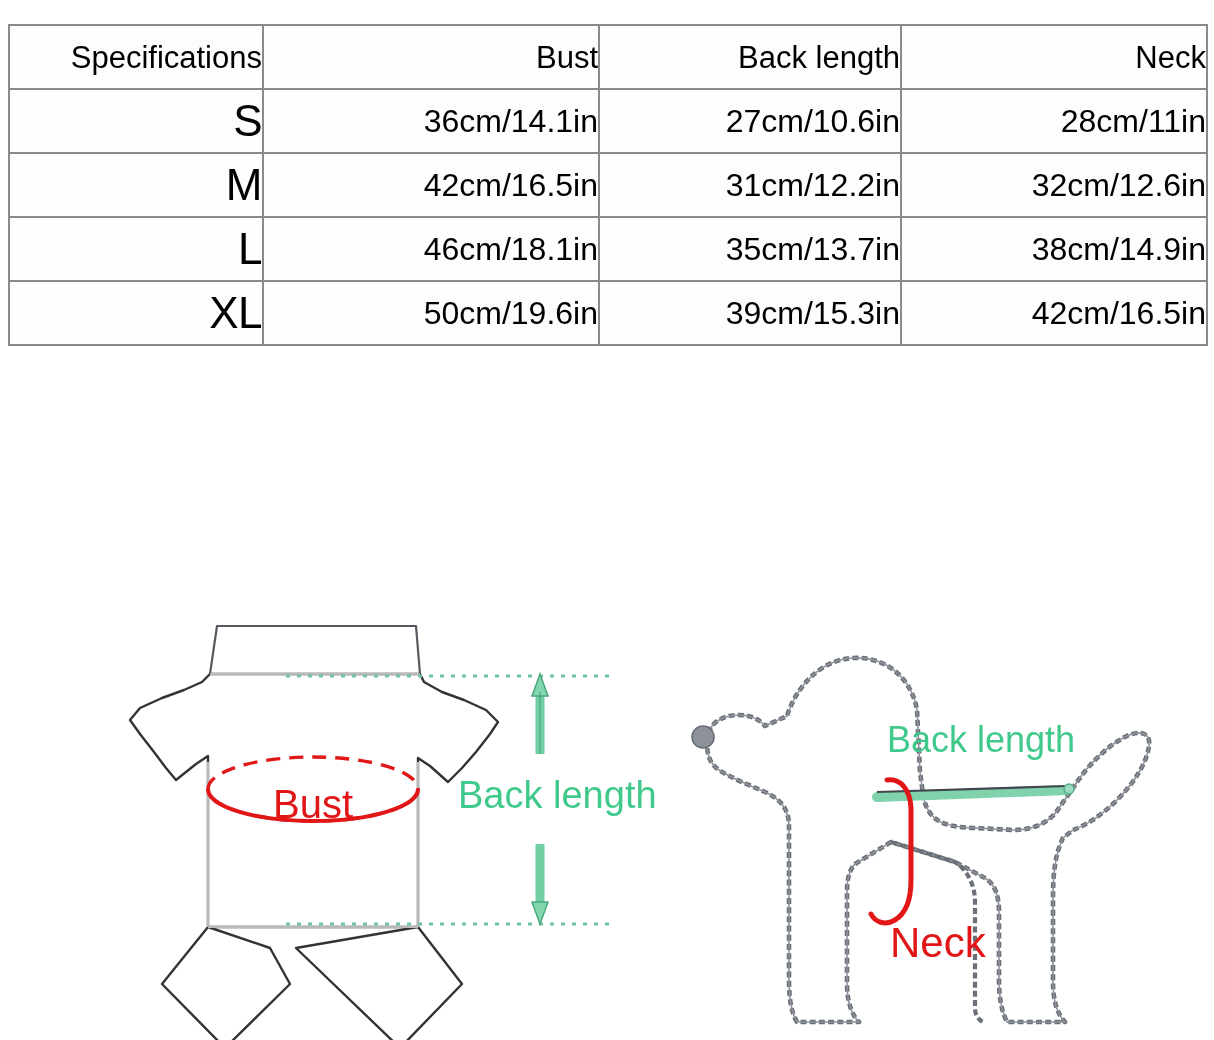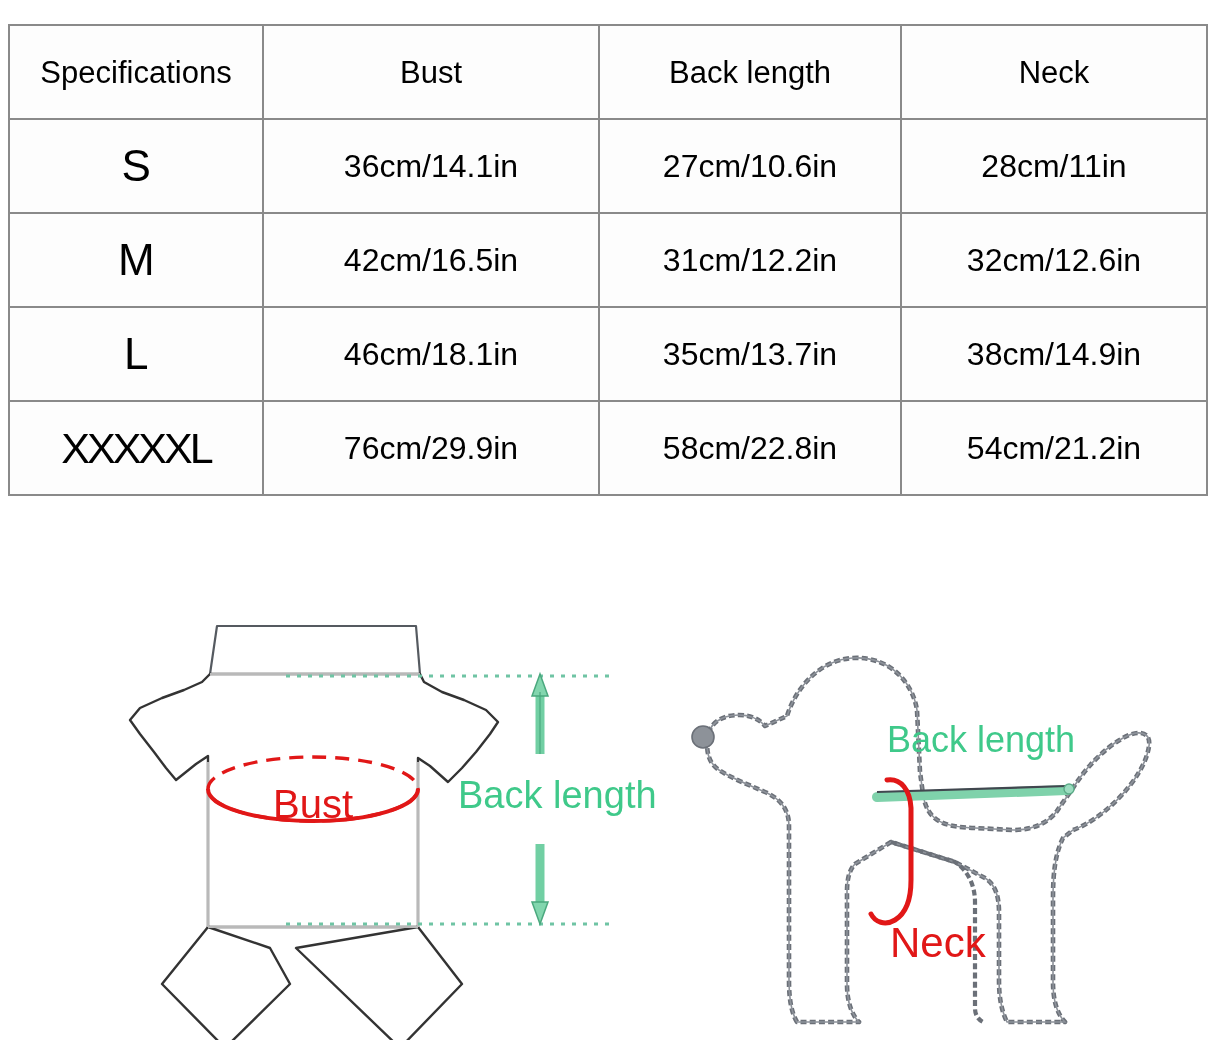--- a/index.html
+++ b/index.html
@@ -23,25 +23,25 @@
     width: 1198px;
   }
   table.size-table {
     border-collapse: collapse;
     table-layout: fixed;
     width: 1198px;
     background: #fdfdfd;
   }
   table.size-table td, table.size-table th {
     border: 2px solid #8a8a8a;
-    text-align: center;
+    text-align: right;
     vertical-align: middle;
     color: #000;
     font-weight: normal;
-    padding: 15px;
+    padding: 0;
     line-height: 1;
     white-space: nowrap;
     overflow: hidden;
   }
   table.size-table thead th {
     height: 62px;
     font-size: 31px;
   }
   table.size-table tbody td {
     height: 62px;
@@ -119,24 +119,24 @@
         <td>31cm/12.2in</td>
         <td>32cm/12.6in</td>
       </tr>
       <tr>
         <td class="spec-cell">L</td>
         <td>46cm/18.1in</td>
         <td>35cm/13.7in</td>
         <td>38cm/14.9in</td>
       </tr>
       <tr>
-        <td class="spec-cell long5">XXXXXL</td>
-        <td>76cm/29.9in</td>
-        <td>58cm/22.8in</td>
-        <td>54cm/21.2in</td>
+        <td class="spec-cell">XL</td>
+        <td>50cm/19.6in</td>
+        <td>39cm/15.3in</td>
+        <td>42cm/16.5in</td>
       </tr>
     </tbody>
   </table>
 </div>
 
 <div id="diagrams">
 
   <svg id="shirt-diagram" class="diagram-svg" width="560" height="428" viewBox="0 0 560 428">
 
     <g>

